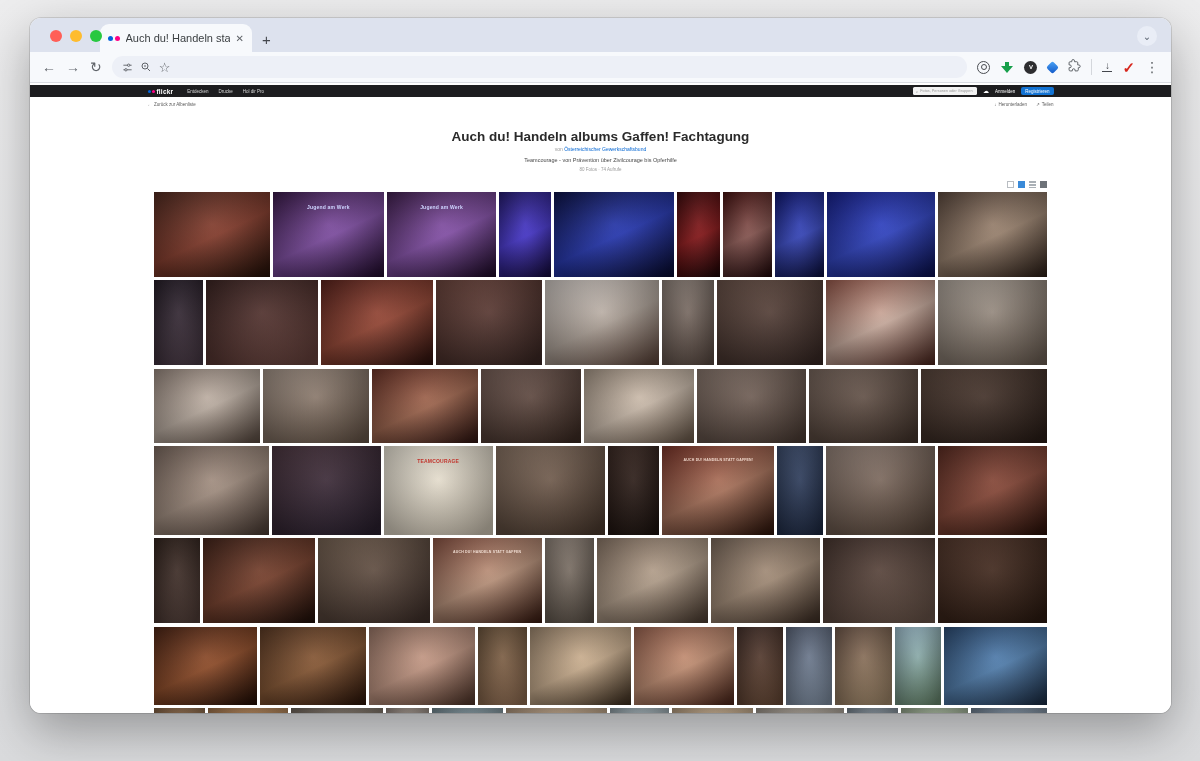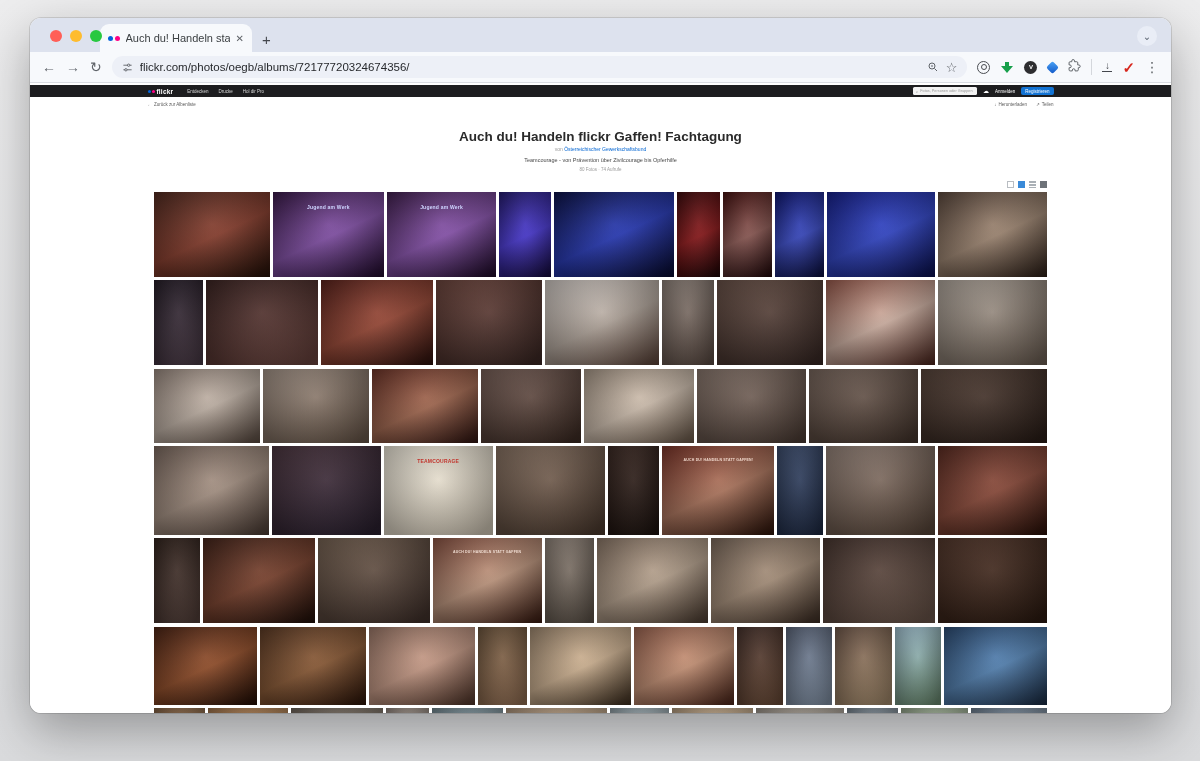--- a/index.html
+++ b/index.html
@@ -136,21 +136,20 @@
     <span class="navbtn fwd">→</span>
     <span class="navbtn">↻</span>
     <div class="urlbar">
       <span class="pill-icon">
         <svg width="11" height="11" viewBox="0 0 24 24">
             <path d="M3 7h10M17 7h4M3 17h4M11 17h10" stroke="#5f6368" stroke-width="2" fill="none"></path>
             <circle cx="14.5" cy="7" r="2.6" fill="none" stroke="#5f6368" stroke-width="2"></circle>
             <circle cx="8.5" cy="17" r="2.6" fill="none" stroke="#5f6368" stroke-width="2"></circle>
           </svg>
       </span>
-      <span class="url-text">flickr.com/photos/oegb/albums/72177720324674356/</span>
       <span class="pill-icon">
         <svg width="12" height="12" viewBox="0 0 24 24">
             <circle cx="10" cy="10" r="6" fill="none" stroke="#5f6368" stroke-width="2"></circle>
             <path d="M15 15l5 5" stroke="#5f6368" stroke-width="2"></path>
             <path d="M8 10h4" stroke="#5f6368" stroke-width="2"></path>
           </svg>
       </span>
       <span class="star">☆</span>
     </div>
     <div class="ext">
@@ -218,21 +217,21 @@
             <span>Herunterladen</span>
           </span>
           <span class="sub-item">
             <span>↗</span>
             <span>Teilen</span>
           </span>
         </span>
       </div>
     </div>
 
-    <h1 class="album-title">Auch du! Handeln flickr Gaffen! Fachtagung</h1>
+    <h1 class="album-title">Auch du! Handeln albums Gaffen! Fachtagung</h1>
     <div class="byline">
       <span class="pre">von</span>
       <span class="lnk">Österreichischer Gewerkschaftsbund</span>
     </div>
     <div class="subtitle">Teamcourage - von Prävention über Zivilcourage bis Opferhilfe</div>
     <div class="stats">80 Fotos  ·  74 Aufrufe</div>
 
     <div class="grid-tools">
       <span class="gt gt1"></span>
       <span class="gt gt2"></span>

